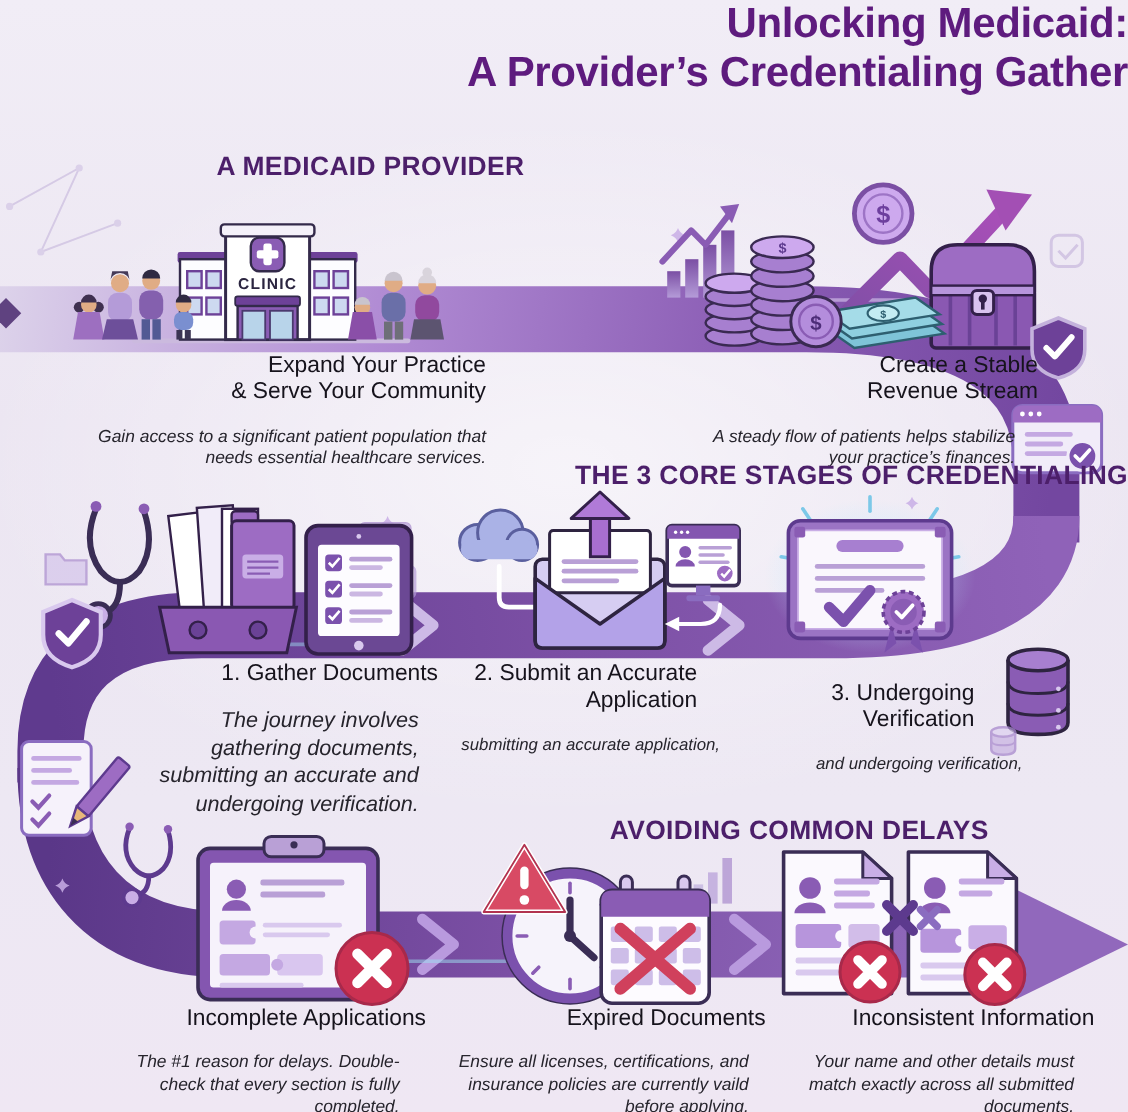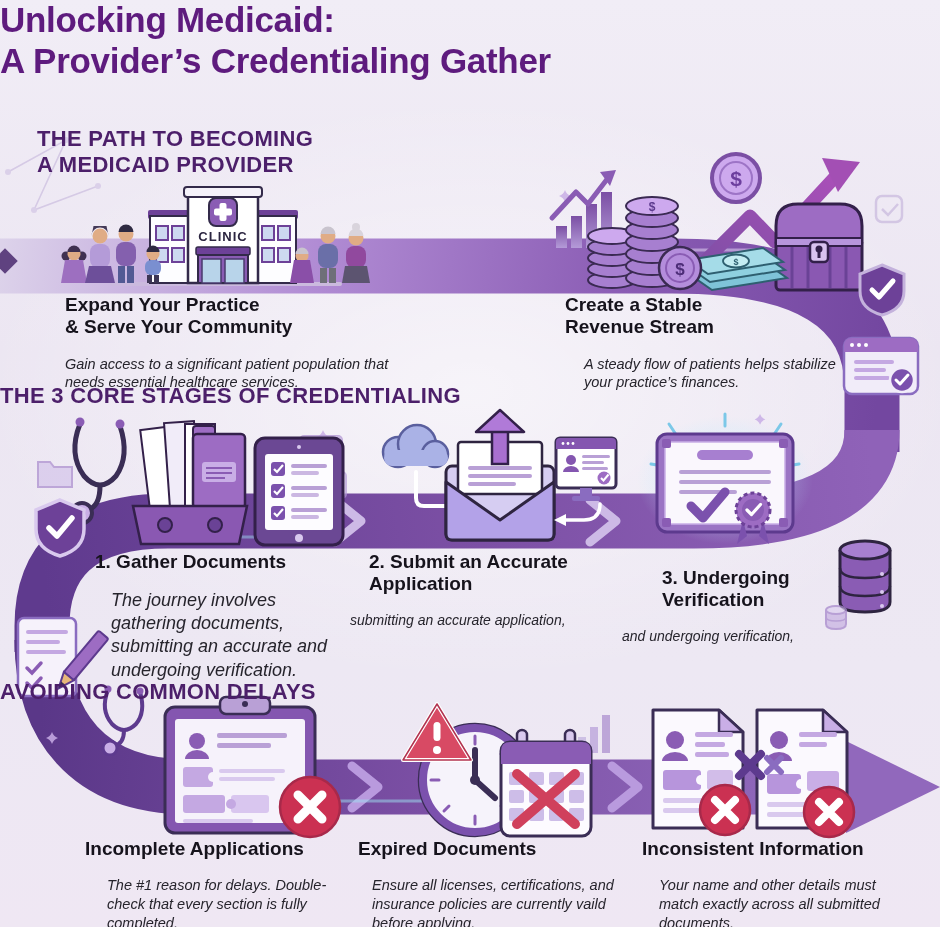--- a/index.html
+++ b/index.html
@@ -4,24 +4,24 @@
 <style>
   html,body{margin:0;padding:0;background:#e6e1ee;}
   #canvas{
     position:relative;width:940px;height:927px;margin:0 auto;overflow:hidden;
     background:
       radial-gradient(ellipse 700px 420px at 50% 42%, rgba(255,255,255,.55), rgba(255,255,255,0) 70%),
       linear-gradient(180deg,#f1edf6 0%,#ece6f2 38%,#ede8f3 72%,#efe7f3 100%);
     font-family:"Liberation Sans",sans-serif;
   }
   .abs{position:absolute;}
-  .tc{text-align:left;}
+  .tc{text-align:right;}
   .title{font-size:35px;font-weight:700;line-height:1.17;letter-spacing:-.3px;color:#5e1b7e;}
   .h-section{font-size:22px;font-weight:700;line-height:1.18;letter-spacing:.3px;color:#4c1f6a;}
-  .item-title{font-size:19px;font-weight:700;line-height:1.18;color:#16131c;}
+  .item-title{font-size:19px;font-weight:400;line-height:1.18;color:#16131c;}
   .item-body{font-size:14.5px;line-height:1.28;color:#26242c;margin:16px auto 0;font-style:italic;}
   svg{display:block;}
   .z1{z-index:1}.z2{z-index:2}.z3{z-index:3}.z4{z-index:4}
 </style>
 </head>
 <body>
 
 <div id="canvas">
 
   <svg class="abs z1" style="left:0;top:0" width="940" height="927" viewBox="0 0 940 927">
@@ -98,21 +98,20 @@
       <path d="M38 462 h12 l4 5 h18 v20 h-34 Z" fill="#d4c4ea" stroke="#a788cc" stroke-width="2"></path>
     </g>
   </svg>
 
   <div class="abs z4 tc" style="left:0;top:18;width:940px">
     <div class="title">Unlocking Medicaid:</div>
     <div class="title">A Provider’s Credentialing Gather</div>
   </div>
 
   <div class="abs z4 tc" style="left:37px;top:126px;width:400px">
-    <div class="h-section">THE PATH TO BECOMING</div>
     <div class="h-section">A MEDICAID PROVIDER</div>
   </div>
 
   <svg class="abs z3" style="left:58px;top:170px" width="332" height="120" viewBox="0 0 332 120">
     <rect x="52" y="112" width="232" height="4" rx="2" fill="#cbbade"></rect>
     <g>
       <rect x="90" y="40" width="44" height="9" rx="2" fill="#6d4198"></rect>
       <rect x="92" y="46" width="40" height="67" fill="#fdfdff" stroke="#332a4a" stroke-width="2"></rect>
       <rect x="196" y="40" width="44" height="9" rx="2" fill="#6d4198"></rect>
       <rect x="198" y="46" width="40" height="67" fill="#fdfdff" stroke="#332a4a" stroke-width="2"></rect>

